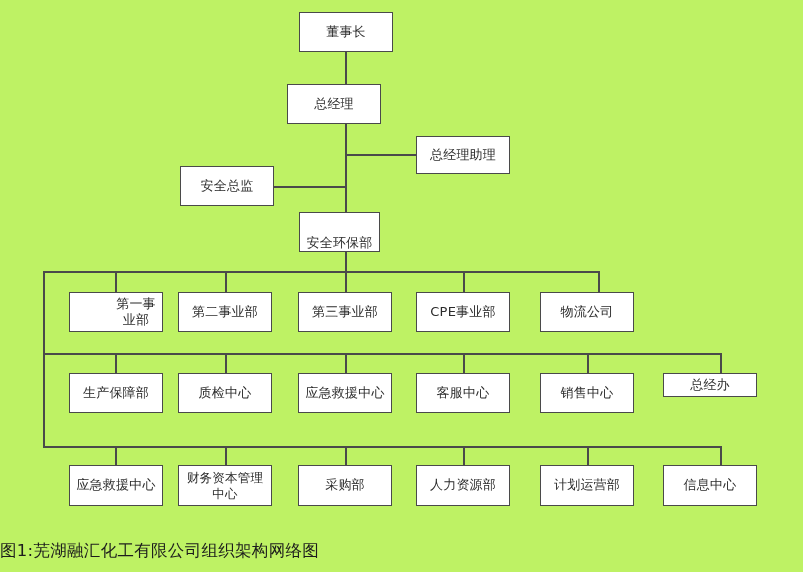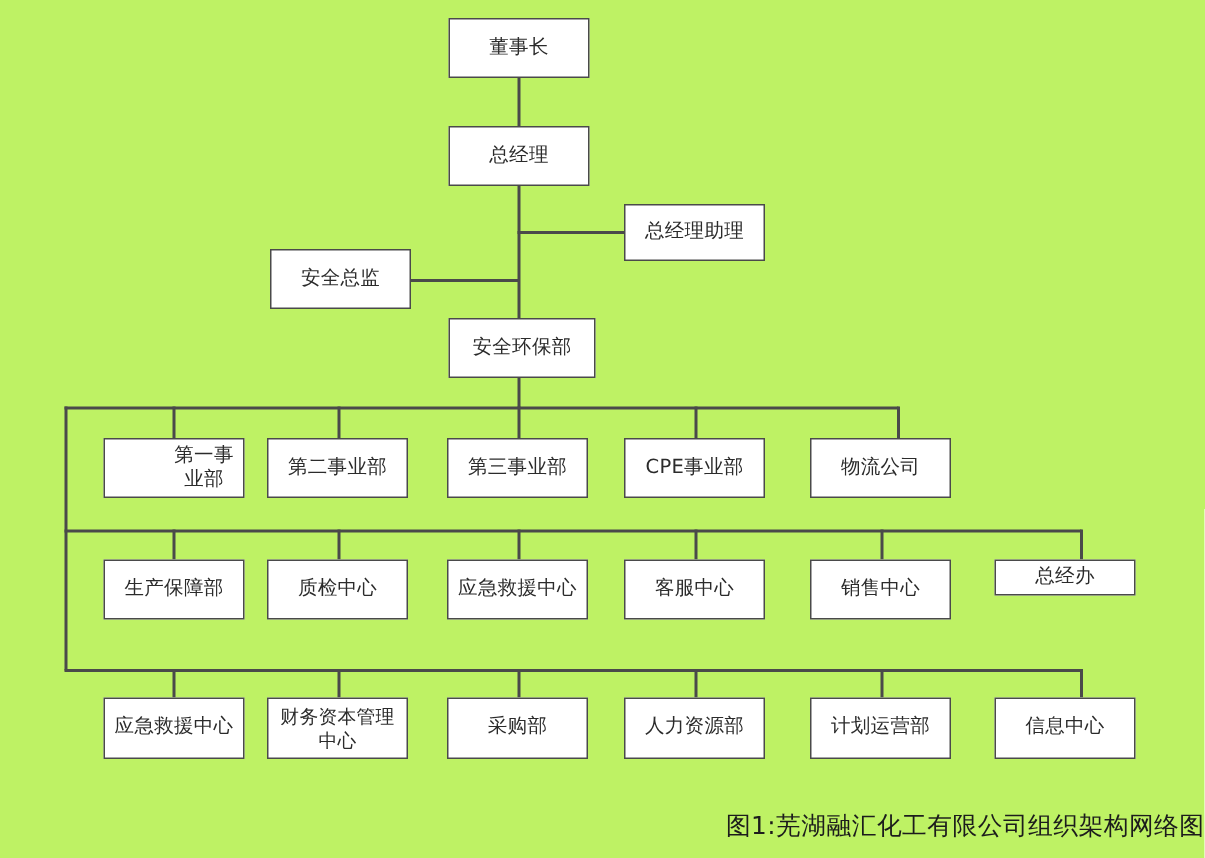--- a/index.html
+++ b/index.html
@@ -49,48 +49,48 @@
     position: absolute;
     background: #4a4a4a;
     z-index: 1;
   }
   .conn-h { height: 1.6px; }
   .conn-v { width: 1.6px; }
   #figure-caption {
     position: absolute;
     left: 0;
     width: 803px;
-    text-align: right;
+    text-align: left;
     font-size: 16.5px;
     color: #1c1c1c;
     letter-spacing: 0.3px;
   }
 </style>
 </head>
 <body>
 
 <div id="chart-root">
 
   <div class="node-box" style="left:299px; top:12px; width:94px; height:40px;">
     <span class="node-label">董事长</span>
   </div>
 
-  <div class="node-box" style="left:299px; top:84px; width:94px; height:40px;">
+  <div class="node-box" style="left:287px; top:84px; width:94px; height:40px;">
     <span class="node-label">总经理</span>
   </div>
 
   <div class="node-box" style="left:416px; top:136px; width:94px; height:38px;">
     <span class="node-label">总经理助理</span>
   </div>
 
   <div class="node-box" style="left:180px; top:166px; width:94px; height:40px;text-align:center;">
     <span class="node-label">安全总监</span>
   </div>
 
-  <div class="node-box" style="left:299px; top:212px; width:98px; height:40px;">
+  <div class="node-box" style="left:299px; top:212px; width:81px; height:40px;align-items:flex-end;">
     <span class="node-label">安全环保部</span>
   </div>
 
   <div class="conn conn-v" style="left:345px; top:52px; height:32px;"></div>
 
   <div class="conn conn-v" style="left:345px; top:124px; height:88px;"></div>
   <div class="conn conn-v" style="left:345px; top:252px; height:20px;"></div>
 
   <div class="conn conn-h" style="left:345px; top:154px; width:71px;"></div>
 

